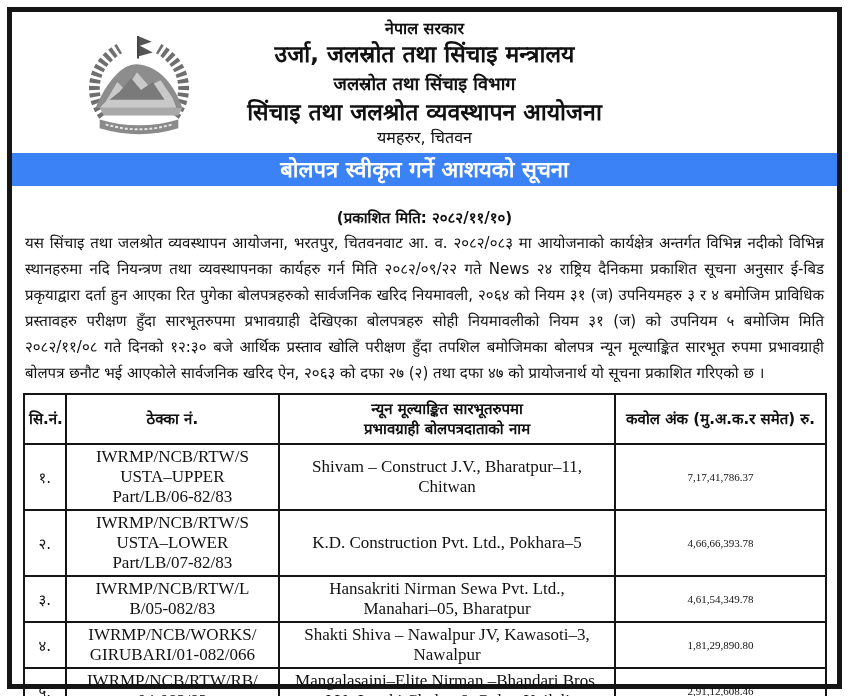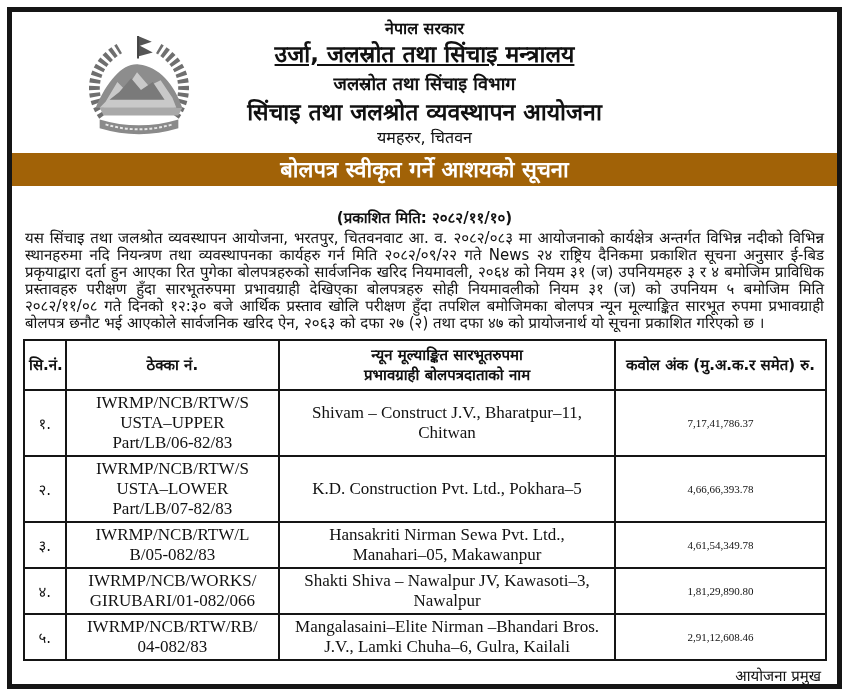--- a/index.html
+++ b/index.html
@@ -15,43 +15,43 @@
   }
   .frame{
     position:absolute;left:7px;top:7px;right:7px;bottom:7px;
     border:5px solid #151515;
     box-sizing:border-box;
     background:#fff;
   }
   
   .letterhead{position:relative;text-align:center;padding-top:6px;}
   .gov-line{font-size:16px;font-weight:bold;line-height:22px;}
-  .ministry-line{font-size:23px;font-weight:bold;line-height:29px;text-decoration:underline;}
+  .ministry-line{font-size:23px;font-weight:bold;line-height:29px;}
   .dept-line{font-size:18px;font-weight:bold;line-height:29px;}
   .project-line{font-size:23px;font-weight:bold;line-height:29px;}
   .place-line{font-size:16px;line-height:21px;}
   .emblem{
     position:absolute;left:68px;top:20px;width:118px;height:112px;
   }
   
   .banner{
     margin-top:5px;
-    background:#a16207;color:#fff;
+    background:#3b82f6;color:#fff;
     text-align:center;
     font-size:22px;font-weight:bold;
     line-height:33px;height:33px;
   }
   
   .pub-date{
     text-align:center;font-weight:bold;font-size:15px;
     margin-top:22px;line-height:20px;
   }
   .body-text{
     margin:2px 13px 0 13px;
-    font-size:15px;line-height:17px;
+    font-size:15px;line-height:26px;
     text-align:justify;
   }
   
   table.tender{
     border-collapse:collapse;
     margin:7px 8px 0 11px;
     width:calc(100% - 21px);
     table-layout:fixed;
   }
   table.tender th, table.tender td{
@@ -156,21 +156,21 @@
 USTA–LOWER
 Part/LB/07-82/83</td>
           <td class="bidder-cell">K.D. Construction Pvt. Ltd., Pokhara–5</td>
           <td class="amount-cell">4,66,66,393.78</td>
         </tr>
         <tr class="row-mid">
           <td class="sn-cell">३.</td>
           <td class="contract-cell">IWRMP/NCB/RTW/L
 B/05-082/83</td>
           <td class="bidder-cell">Hansakriti Nirman Sewa Pvt. Ltd.,
-Manahari–05, Makawanpur</td>
+Manahari–05, Bharatpur</td>
           <td class="amount-cell">4,61,54,349.78</td>
         </tr>
         <tr class="row-mid">
           <td class="sn-cell">४.</td>
           <td class="contract-cell">IWRMP/NCB/WORKS/
 GIRUBARI/01-082/066</td>
           <td class="bidder-cell">Shakti Shiva – Nawalpur JV, Kawasoti–3,
 Nawalpur</td>
           <td class="amount-cell">1,81,29,890.80</td>
         </tr>

